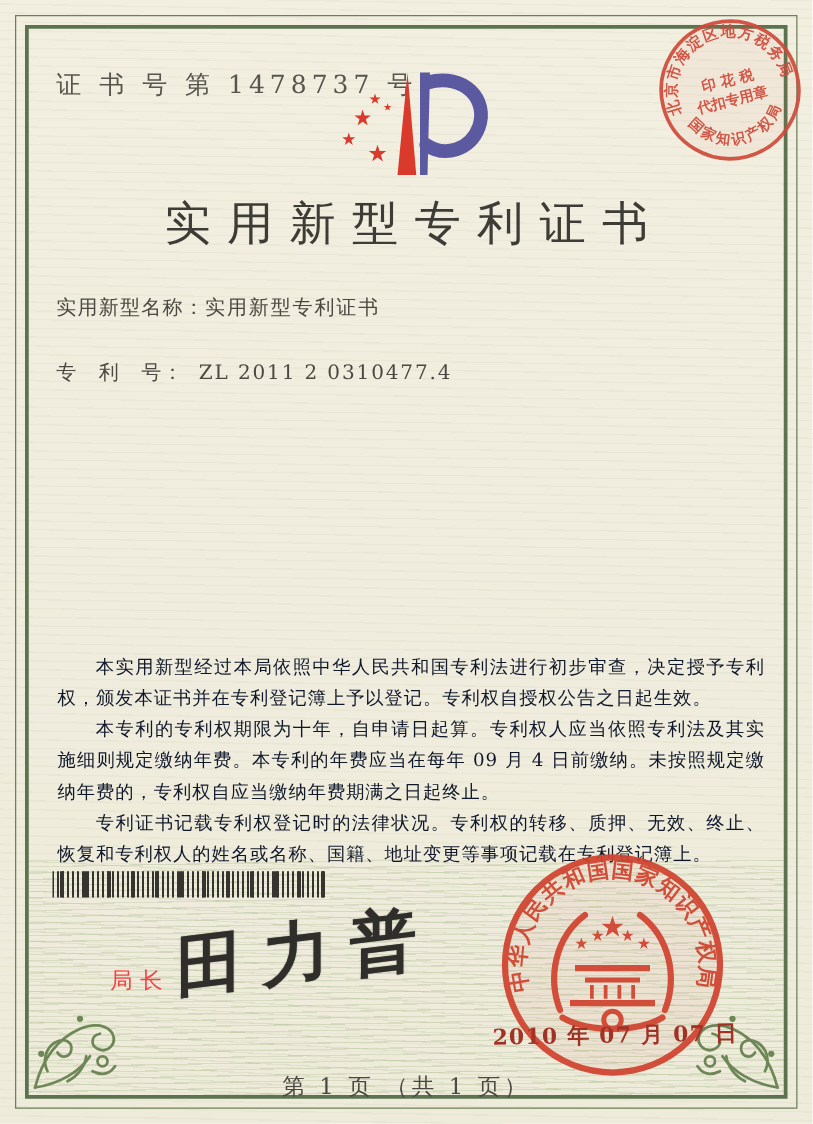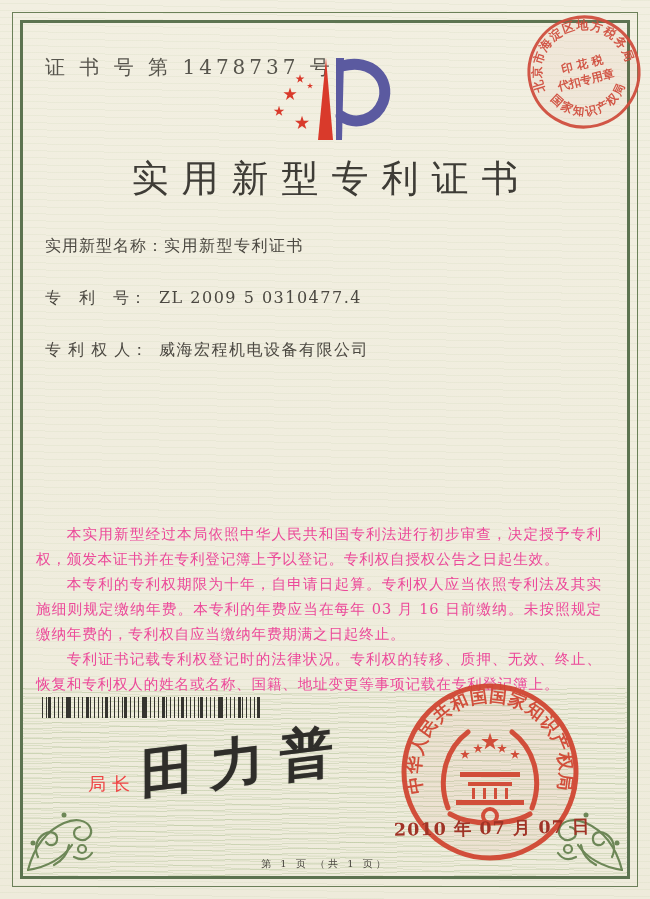--- a/index.html
+++ b/index.html
@@ -23,35 +23,35 @@
   .ornament.right{right:24px;transform:scaleX(-1);}
   .cert-no{position:absolute;left:45px;top:54px;font-size:20px;letter-spacing:4px;color:#57554d;}
   .title{position:absolute;left:0;top:154px;width:100%;margin:0;text-align:center;
     font-size:37px;font-weight:normal;letter-spacing:13px;text-indent:13px;color:#3e3c36;}
   .logo{position:absolute;left:252px;top:52px;}
   .tax-stamp{position:absolute;left:522px;top:10px;transform:rotate(-14deg);opacity:.92;}
   .fields{position:absolute;left:45px;top:236px;width:560px;}
   .field-row{height:52px;font-size:16px;color:#4b4841;letter-spacing:1px;}
   .flabel{display:inline-block;min-width:114px;vertical-align:top;}
   .fvalue{letter-spacing:1.5px;}
-  .paragraphs{position:absolute;left:36px;top:521px;width:566px;color:#ec4899;}
+  .paragraphs{position:absolute;left:46px;top:521px;width:566px;color:#0f172a;}
   .paragraphs p{margin:0;font-size:14.6px;line-height:25px;text-indent:2.1em;
     letter-spacing:0.8px;text-align:justify;}
   .barcode{position:absolute;left:42px;top:697px;width:218px;height:21px;
     background:
       repeating-linear-gradient(90deg,#35342f 0 1px,transparent 1px 4px),
       repeating-linear-gradient(90deg,transparent 0 6px,#35342f 6px 9px,transparent 9px 19px);}
   .sig-role{position:absolute;left:88px;top:772px;font-size:18px;letter-spacing:6px;color:#ef4444;}
   .sig-name{position:absolute;left:140px;top:726px;font-size:54px;font-weight:bold;color:#2f2e2a;
     letter-spacing:16px;transform:rotate(-7deg) skewX(-7deg);text-shadow:0 0 1px rgba(47,46,42,.6);}
   .office-seal{position:absolute;left:398px;top:680px;opacity:.93;}
   .seal-date{position:absolute;left:394px;top:816px;font-size:17.5px;font-weight:bold;
     color:#a03326;letter-spacing:1px;transform:rotate(-1deg);}
   .footer{position:absolute;left:0;top:857px;width:100%;text-align:center;
-    font-size:10px;letter-spacing:3px;color:#4b4841;}
+    font-size:18px;letter-spacing:3px;color:#4b4841;}
 </style>
 </head>
 <body>
 
 <div class="page">
 
   <div class="guilloche-strong"></div>
   <div class="frame-outer"></div>
   <div class="frame-inner"></div>
 
@@ -111,30 +111,27 @@
     <path d="M90,14 C120,6 139,28 131,50 C124,68 104,74 89,64" fill="none" stroke="#5b5aa0" stroke-width="11" stroke-linecap="round"></path>
   </svg>
 
   <h1 class="title">实用新型专利证书</h1>
 
   <div class="fields">
     <div class="field-row">
       <span class="flabel">实用新型名称：</span><span class="fvalue">实用新型专利证书</span>
     </div>
     <div class="field-row">
-      <span class="flabel">专　利　号：</span><span class="fvalue">ZL 2009 5 0310477.4</span>
-    </div>
-    <div class="field-row">
-      <span class="flabel">专 利 权 人：</span><span class="fvalue">威海宏程机电设备有限公司</span>
+      <span class="flabel">专　利　号：</span><span class="fvalue">ZL 2011 2 0310477.4</span>
     </div>
   </div>
 
   <div class="paragraphs">
     <p>本实用新型经过本局依照中华人民共和国专利法进行初步审查，决定授予专利权，颁发本证书并在专利登记簿上予以登记。专利权自授权公告之日起生效。</p>
-    <p>本专利的专利权期限为十年，自申请日起算。专利权人应当依照专利法及其实施细则规定缴纳年费。本专利的年费应当在每年 03 月 16 日前缴纳。未按照规定缴纳年费的，专利权自应当缴纳年费期满之日起终止。</p>
+    <p>本专利的专利权期限为十年，自申请日起算。专利权人应当依照专利法及其实施细则规定缴纳年费。本专利的年费应当在每年 09 月 4 日前缴纳。未按照规定缴纳年费的，专利权自应当缴纳年费期满之日起终止。</p>
     <p>专利证书记载专利权登记时的法律状况。专利权的转移、质押、无效、终止、恢复和专利权人的姓名或名称、国籍、地址变更等事项记载在专利登记簿上。</p>
   </div>
 
   <div class="barcode"></div>
 
   <div class="sig-role">局长</div>
   <div class="sig-name">田力普</div>
 
   <svg class="office-seal" width="184" height="184" viewBox="0 0 184 184">
     <defs>

